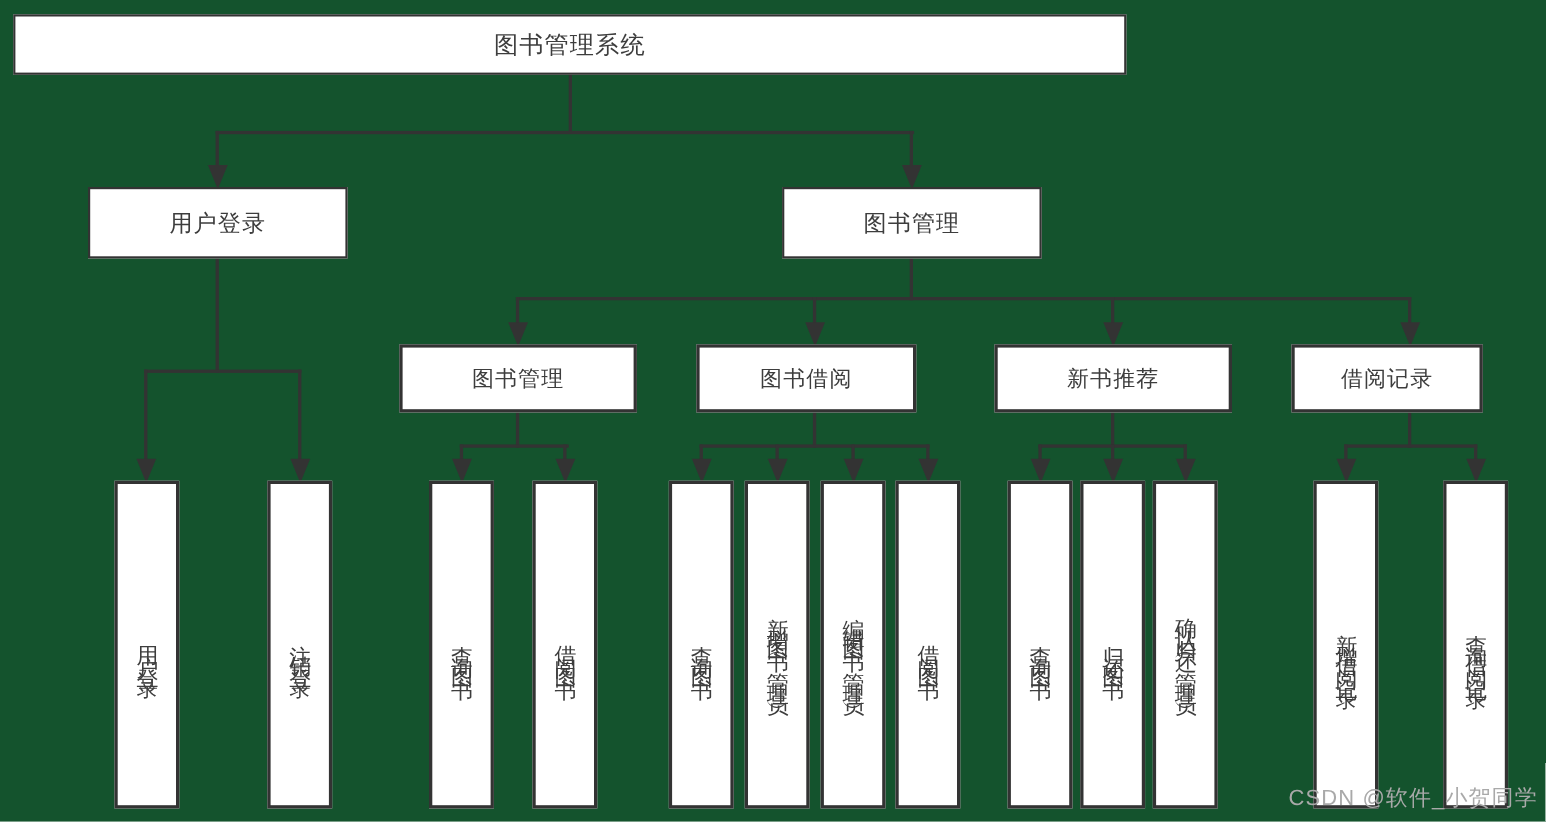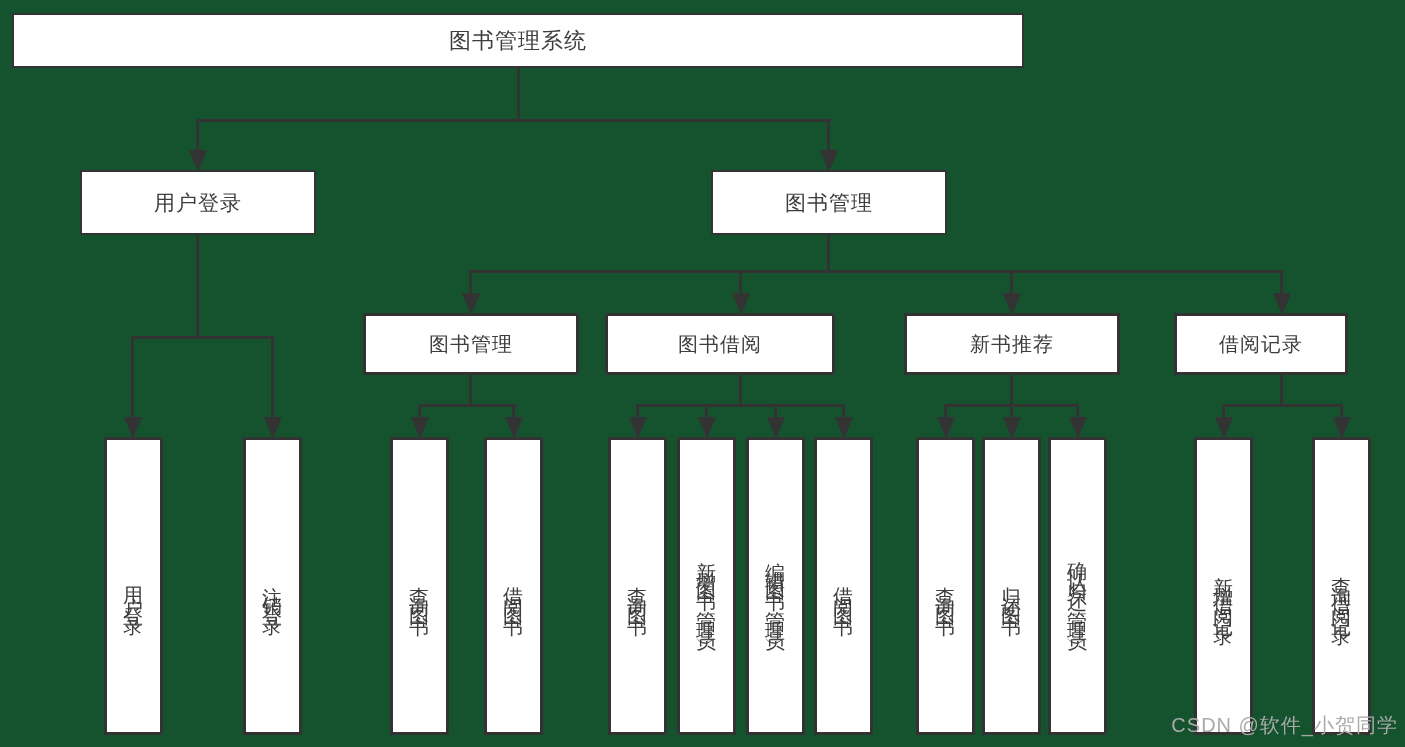--- a/index.html
+++ b/index.html
@@ -130,21 +130,21 @@
   </div>
 
   <div class="node l2-box" style="left:711px;top:170px;width:236px;height:65px">
     <span>图书管理</span>
   </div>
 
   <div class="node cat-box" style="left:363px;top:313px;width:216px;height:62px">
     <span>图书管理</span>
   </div>
 
-  <div class="node cat-box" style="left:605px;top:313px;width:230px;height:62px">
+  <div class="node cat-box" style="left:633px;top:313px;width:200px;height:62px">
     <span>图书借阅</span>
   </div>
 
   <div class="node cat-box" style="left:904px;top:313px;width:216px;height:62px">
     <span>新书推荐</span>
   </div>
 
   <div class="node cat-box" style="left:1174px;top:313px;width:174px;height:62px">
     <span>借阅记录</span>
   </div>

